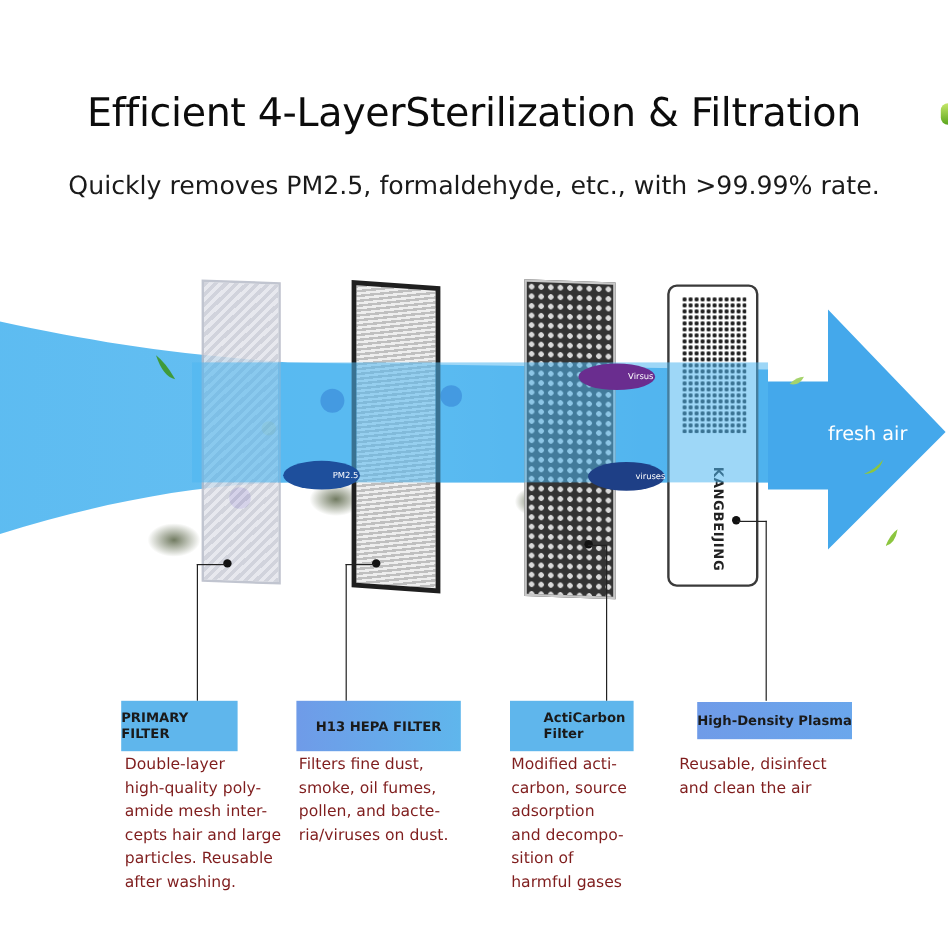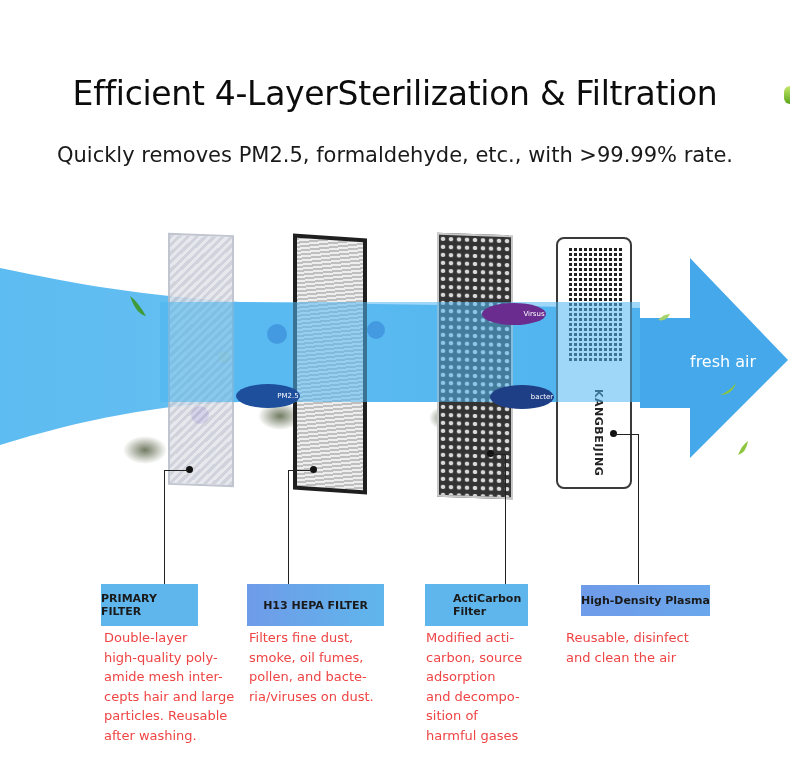--- a/index.html
+++ b/index.html
@@ -64,21 +64,21 @@
     position: absolute; width: 1px; background: #222;
   }
   .hline { position: absolute; height: 1px; background: #222; }
   .dot { position: absolute; width: 7px; height: 7px; border-radius: 50%; background: #111; }
   .label {
     position: absolute; top: 584px; height: 42px; box-sizing: border-box;
     font-size: 11px; color: #1a1a1a; display: flex; align-items: center; justify-content: center;
     font-family: "DejaVu Sans", sans-serif; font-weight: 600;
   }
   .desc {
-    position: absolute; top: 628px; font-size: 13px; line-height: 19.5px; color: #ef4444;
+    position: absolute; top: 628px; font-size: 13px; line-height: 19.5px; color: #7f1d1d;
     white-space: pre-line; font-family: "DejaVu Sans", sans-serif;
   }
 </style>
 </head>
 <body>
 
 <div class="title">Efficient 4-LayerSterilization &amp; Filtration</div>
 <div class="subtitle">Quickly removes PM2.5, formaldehyde, etc., with &gt;99.99% rate.</div>
 <div class="leaf-top"></div>
 
@@ -126,21 +126,21 @@
   <rect x="160" y="302" width="480" height="100" fill="#4fb6f0" opacity="0.55"></rect>
 </svg>
 
 <div class="bubble" style="left:236px;top:384px;width:24px;height:24px;background:#1e4f9c;">
     <span>PM2.5</span>
   </div>
 <div class="bubble" style="left:482px;top:303px;width:24px;height:22px;background:#6a2d8f;">
     <span>Virsus</span>
   </div>
 <div class="bubble" style="left:490px;top:385px;width:24px;height:24px;background:#1e3f86;">
-    <span>bacter</span>
+    <span>viruses</span>
   </div>
 
 <div class="fresh">fresh air</div>
 
 <div class="dot" style="left:186px;top:466px;"></div>
 <div class="hline" style="left:164px;top:470px;width:24px;"></div>
 <div class="connector" style="left:164px;top:470px;height:114px;"></div>
 
 <div class="dot" style="left:310px;top:466px;"></div>
 <div class="hline" style="left:288px;top:470px;width:24px;"></div>

